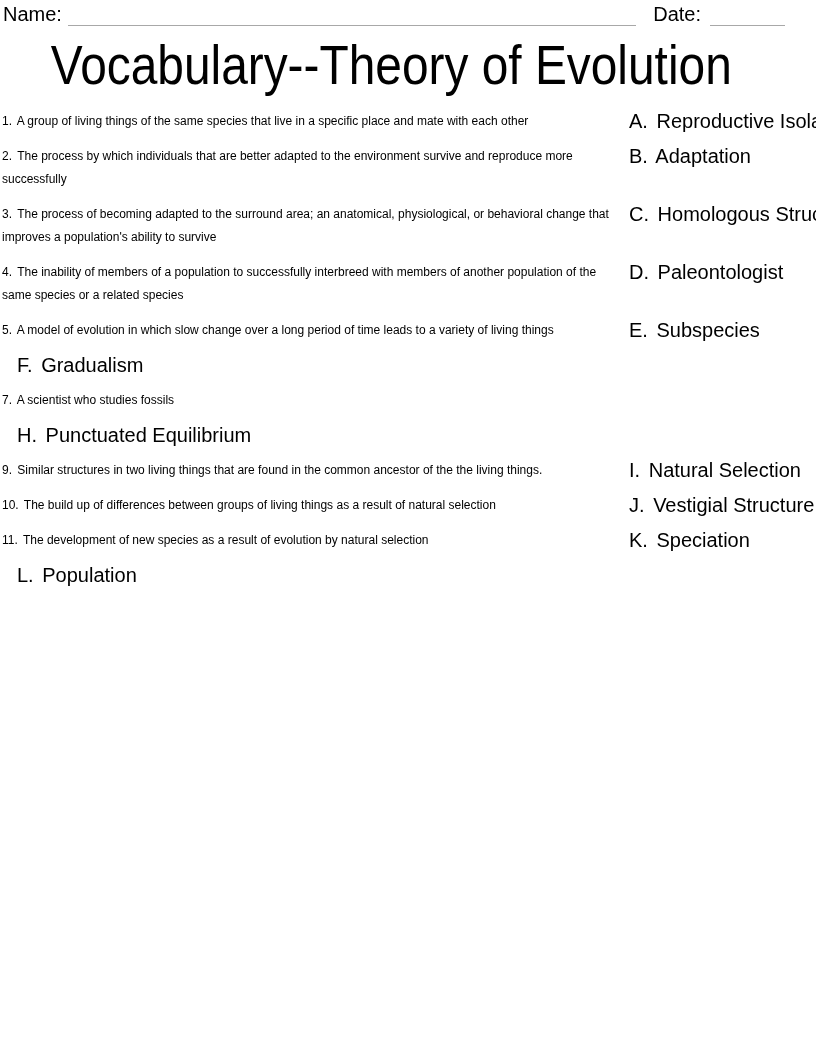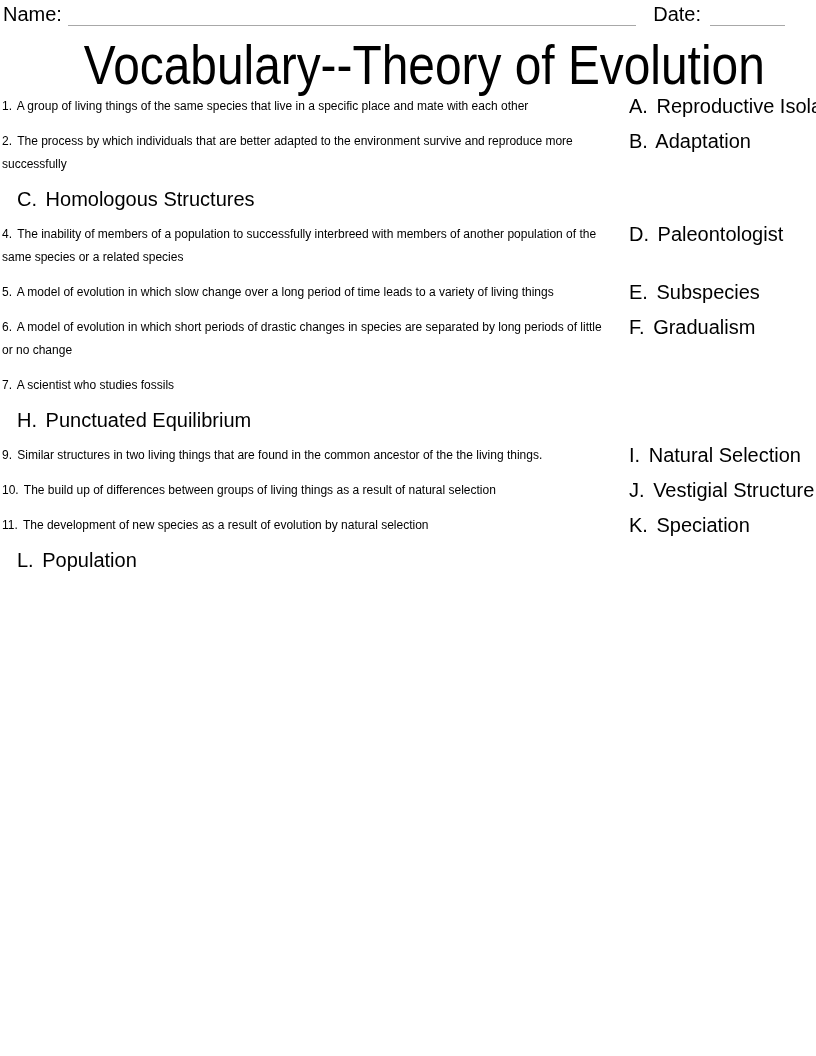--- a/index.html
+++ b/index.html
@@ -40,22 +40,22 @@
     flex: 1;
     margin-left: 6px;
     margin-right: 17px;
   }
   .date-fill {
     width: 75px;
     margin-left: 9px;
   }
   
   h1.title {
-    margin: 11px 0 1px 0;
-    text-align: right;
+    margin: 11px 0 16px 0;
+    text-align: left;
     font-size: 55px;
     line-height: 57px;
     font-weight: 400;
     letter-spacing: 0;
   }
   .title-inner {
     display: inline-block;
     transform: scaleX(0.87);
     transform-origin: 50% 50%;
     white-space: nowrap;
@@ -110,35 +110,35 @@
       <p class="def"><span class="num">1.</span> <span>A group of living things of the same species that live in a specific place and mate with each other</span></p>
       <p class="term"><span class="letter">A.</span> <span>Reproductive Isolation</span></p>
     </div>
 
     <div class="row">
       <p class="def"><span class="num">2.</span> <span>The process by which individuals that are better adapted to the environment survive and reproduce more successfully</span></p>
       <p class="term"><span class="letter">B.</span> <span>Adaptation</span></p>
     </div>
 
     <div class="row">
+      <p class="def"><span class="num">3.</span> <span>The process of becoming adapted to the surround area; an anatomical, physiological, or behavioral change that improves a population's ability to survive</span></p>
       <p class="term"><span class="letter">C.</span> <span>Homologous Structures</span></p>
     </div>
 
     <div class="row">
       <p class="def"><span class="num">4.</span> <span>The inability of members of a population to successfully interbreed with members of another population of the same species or a related species</span></p>
       <p class="term"><span class="letter">D.</span> <span>Paleontologist</span></p>
     </div>
 
     <div class="row">
       <p class="def"><span class="num">5.</span> <span>A model of evolution in which slow change over a long period of time leads to a variety of living things</span></p>
       <p class="term"><span class="letter">E.</span> <span>Subspecies</span></p>
     </div>
 
     <div class="row">
-      <p class="def"><span class="num">6.</span> <span>A model of evolution in which short periods of drastic changes in species are separated by long periods of little or no change</span></p>
       <p class="term"><span class="letter">F.</span> <span>Gradualism</span></p>
     </div>
 
     <div class="row">
       <p class="def"><span class="num">7.</span> <span>A scientist who studies fossils</span></p>
     </div>
 
     <div class="row">
       <p class="term"><span class="letter">H.</span> <span>Punctuated Equilibrium</span></p>
     </div>

